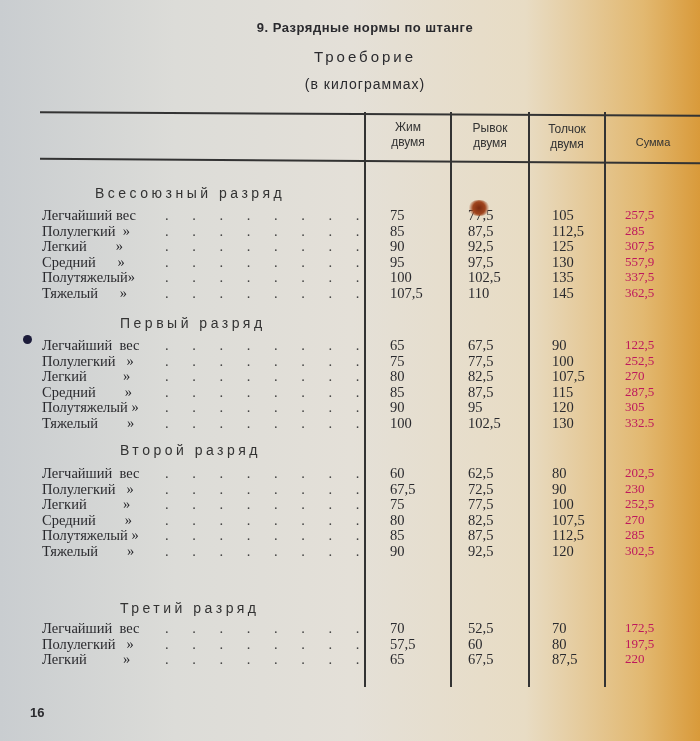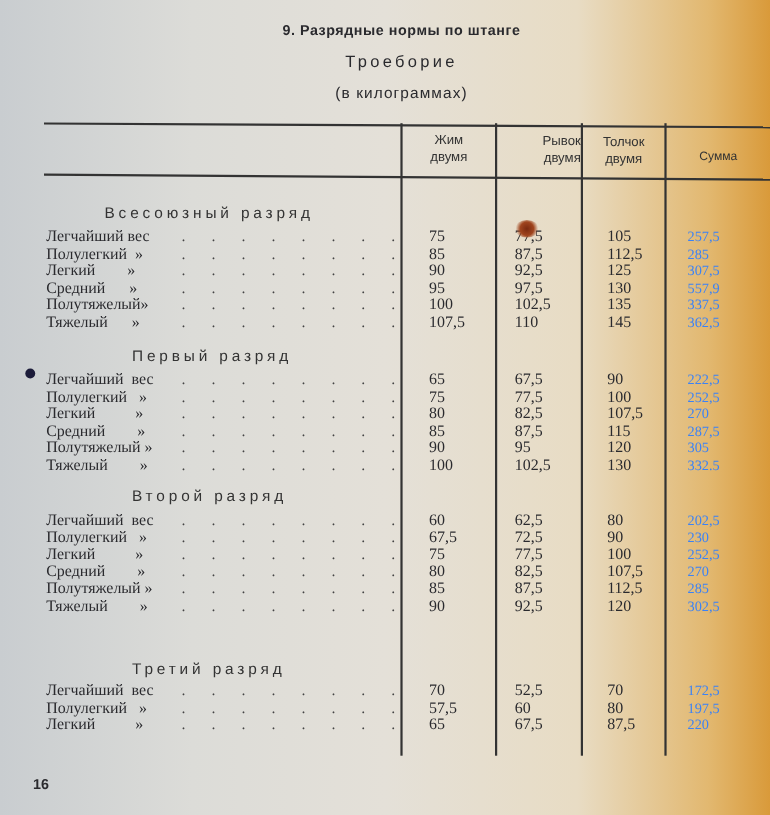--- a/index.html
+++ b/index.html
@@ -17,21 +17,21 @@
   .hline.mid { top: 160px; height: 1.5px; transform: rotate(0.4deg); }
   .vline { position: absolute; width: 1.5px; background: #333; top: 112px; height: 575px; }
   .hdr { position: absolute; font-family: "Liberation Sans", sans-serif; font-size: 12px; text-align: center; line-height: 15px; color: #333; }
   .section { position: absolute; font-family: "Liberation Sans", sans-serif; font-size: 14px; letter-spacing: 3.5px; color: #333; }
   .row { position: absolute; left: 0; width: 700px; height: 16px; font-size: 14.5px; line-height: 16px; }
   .row .name { position: absolute; left: 42px; white-space: pre; }
   .row .dots { position: absolute; left: 165px; width: 195px; overflow: hidden; white-space: nowrap; letter-spacing: 10px; color: #444; }
   .row .c1 { position: absolute; left: 390px; }
   .row .c2 { position: absolute; left: 468px; }
   .row .c3 { position: absolute; left: 552px; }
-  .row .c4 { position: absolute; left: 625px; font-size: 13px; color: #3b82f6; }
+  .row .c4 { position: absolute; left: 625px; font-size: 13px; color: #be185d; }
   .pagenum { position: absolute; left: 30px; top: 705px; font-family: "Liberation Sans", sans-serif; font-weight: bold; font-size: 13px; }
   .stain { position: absolute; left: 468px; top: 200px; width: 22px; height: 16px; border-radius: 50%; background: radial-gradient(circle, #7a2a10 0%, #a0451e 45%, rgba(160,69,30,0) 75%); }
   .bullet { position: absolute; left: 23px; top: 335px; width: 9px; height: 9px; border-radius: 50%; background: #1c1c3a; }
 </style>
 </head>
 <body>
 
 <div class="page">
   <div class="title">9. Разрядные нормы по штанге</div>
   <div class="subtitle">Троеборие</div>
@@ -41,21 +41,21 @@
   <div class="hline mid"></div>
   <div class="vline" style="left:364px"></div>
   <div class="vline" style="left:450px"></div>
   <div class="vline" style="left:528px"></div>
   <div class="vline" style="left:604px"></div>
 
   <div class="hdr" style="left:366px; top:120px; width:84px;">
     <div>Жим</div>
     <div>двумя</div>
   </div>
-  <div class="hdr" style="left:452px; top:121px; width:76px;text-align:right;">
+  <div class="hdr" style="left:452px; top:121px; width:76px;">
     <div>Рывок</div>
     <div>двумя</div>
   </div>
   <div class="hdr" style="left:530px; top:122px; width:74px;">
     <div>Толчок</div>
     <div>двумя</div>
   </div>
   <div class="hdr" style="left:606px; top:135px; width:94px; font-size:11px;">Сумма</div>
 
   <div id="body-rows">
@@ -108,21 +108,21 @@
         <span class="c3">145</span>
         <span class="c4">362,5</span>
       </div>
       <div class="section" style="left: 120px; top: 315px;">Первый разряд</div>
       <div class="row" style="top: 337px;">
         <span class="name">Легчайший  вес</span>
         <span class="dots">. . . . . . . . . . . . . . . . . . .</span>
         <span class="c1">65</span>
         <span class="c2">67,5</span>
         <span class="c3">90</span>
-        <span class="c4">222,5</span>
+        <span class="c4">122,5</span>
       </div>
       <div class="row" style="top: 352.6px;">
         <span class="name">Полулегкий   »</span>
         <span class="dots">. . . . . . . . . . . . . . . . . . .</span>
         <span class="c1">75</span>
         <span class="c2">77,5</span>
         <span class="c3">100</span>
         <span class="c4">252,5</span>
       </div>
       <div class="row" style="top: 368.2px;">

